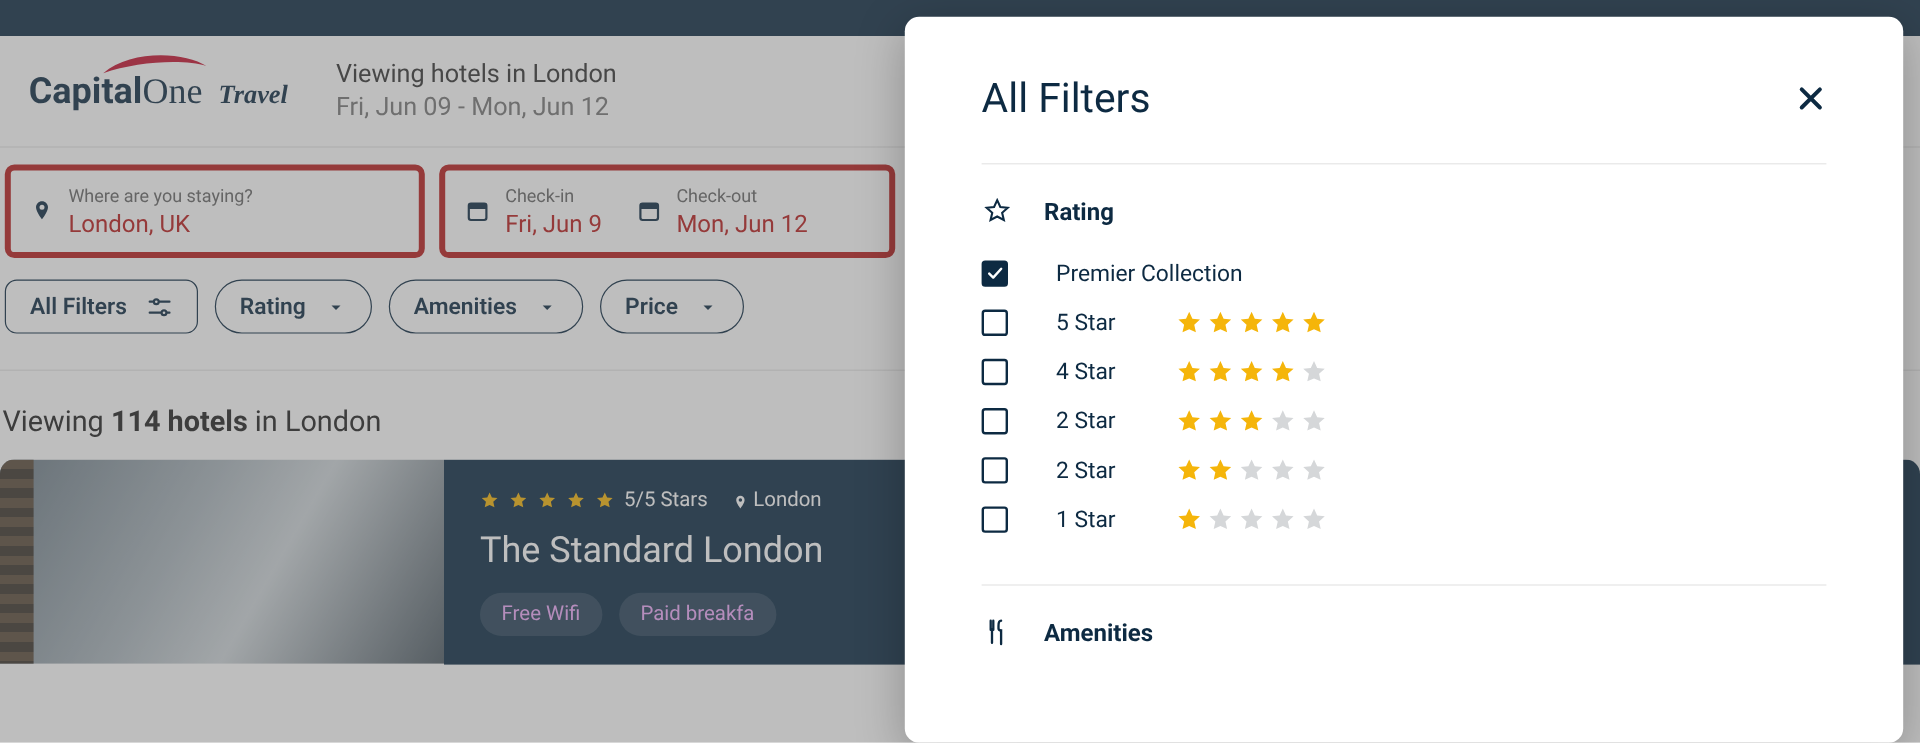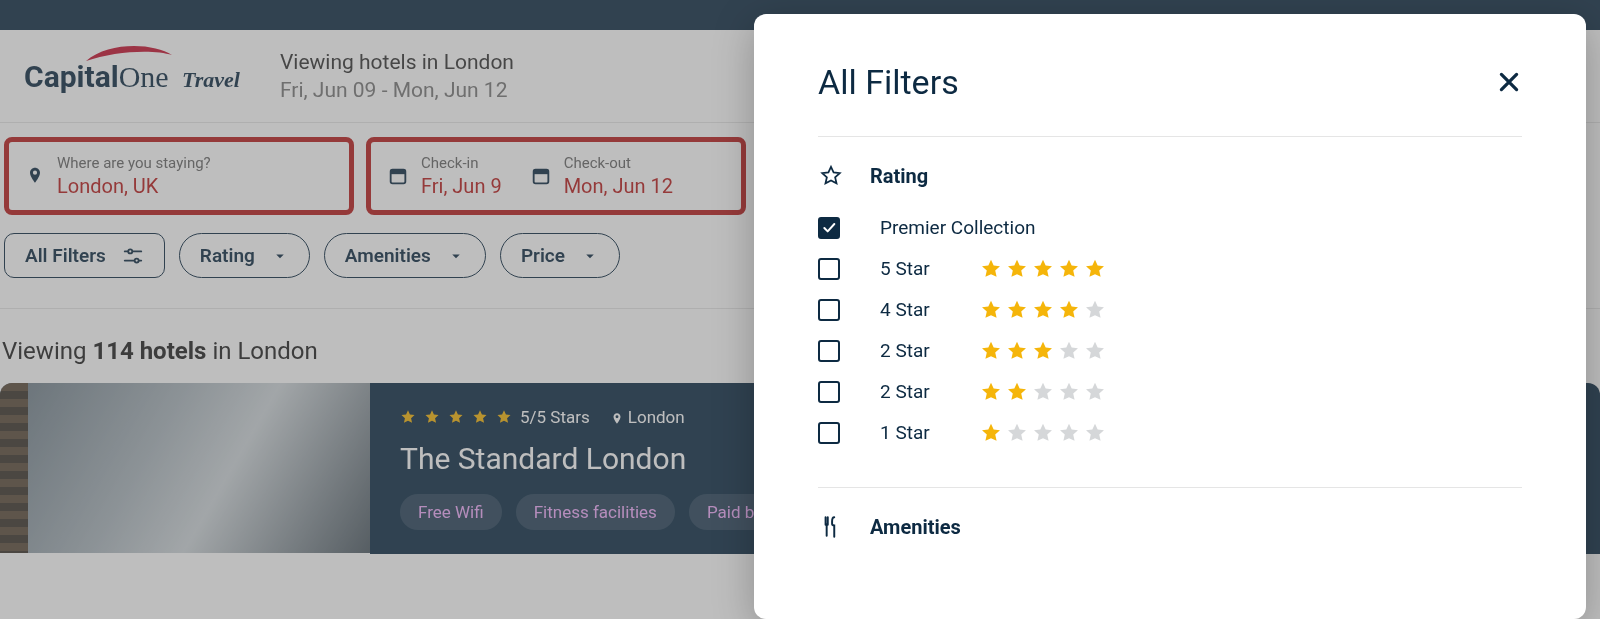--- a/index.html
+++ b/index.html
@@ -201,21 +201,20 @@
       <span style="margin-left:12px;display:flex;align-items:flex-end;gap:4px">
         <svg width="14" height="16" fill="#fff">
             <use href="#sym-pin"></use>
           </svg>
         <span>London</span>
       </span>
     </div>
     <div class="hotel-name">The Standard London</div>
     <div class="tags">
       <span class="tag">Free Wifi</span>
-      <span class="tag">Fitness facilities</span>
       <span class="tag">Paid breakfa</span>
     </div>
   </div>
 </div>
 
 <div class="overlay"></div>
 
 <div class="panel">
   <div class="panel-inner">
     <div class="panel-head">

